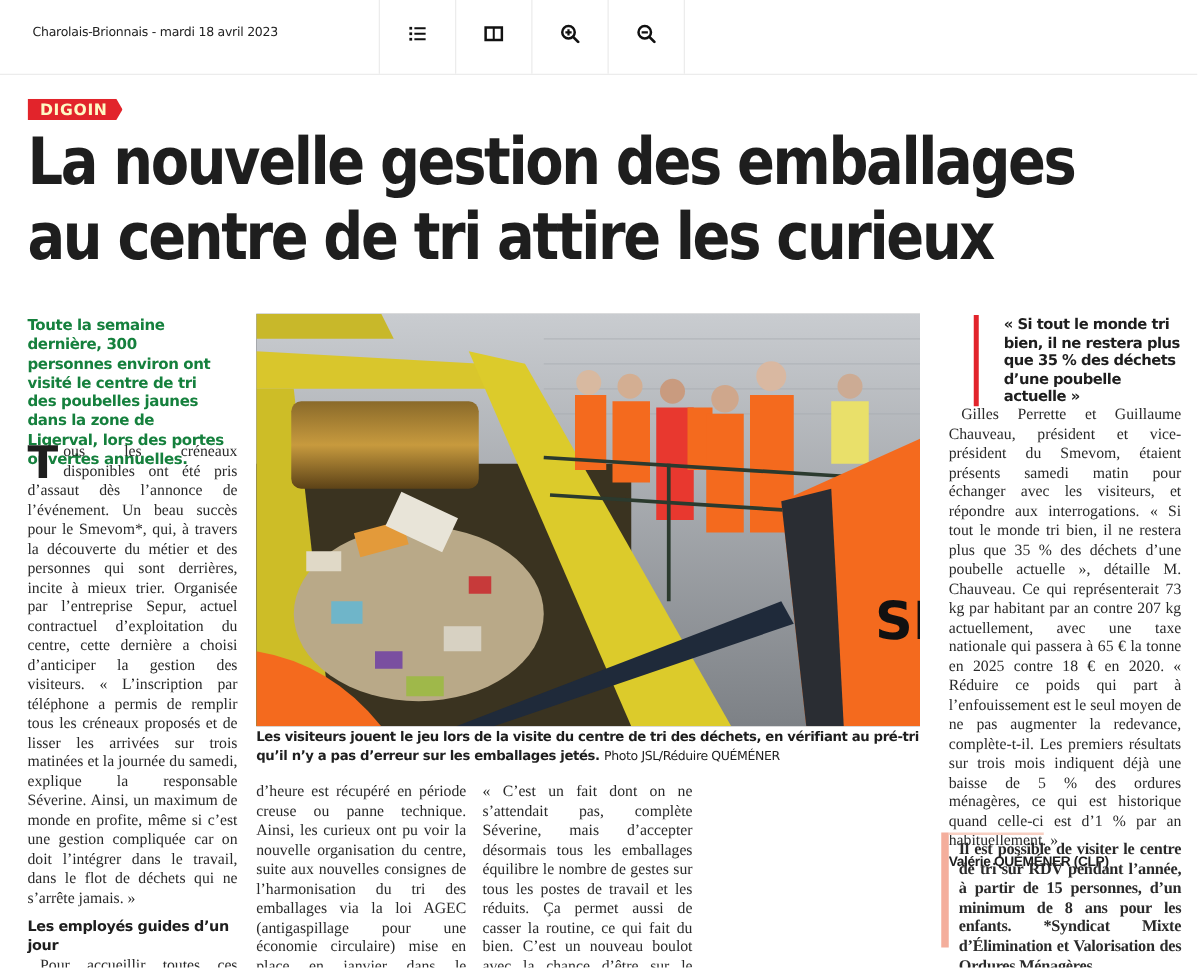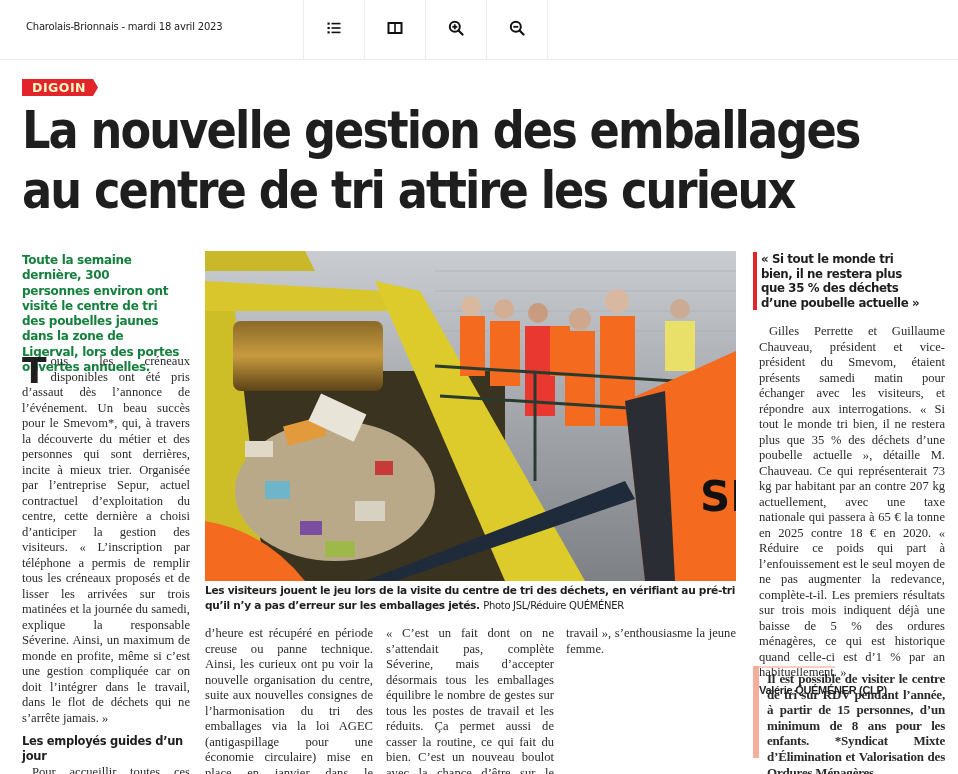--- a/index.html
+++ b/index.html
@@ -29,21 +29,21 @@
   .indent { text-indent: 10px; }
 
   .photo { position: absolute; left: 205px; top: 251px; width: 531px; height: 330px; overflow: hidden; background: #6b6f74; }
   .caption { position: absolute; left: 205px; top: 583px; width: 540px; font-family: "DejaVu Sans", sans-serif; font-weight: bold; font-size: 10.6px; line-height: 15px; color: #1e1e1e; letter-spacing: -0.3px; }
   .caption .credit { font-weight: normal; font-size: 10px; }
 
   .col2 { left: 205px; top: 626px; width: 168px; }
   .col3 { left: 386px; top: 626px; width: 168px; }
   .col4 { left: 566px; top: 626px; width: 170px; }
 
-  .pullquote { position: absolute; left: 753px; top: 252px; width: 170px; border-left: 4px solid #e2242b; padding-left: 4px; font-family: "DejaVu Sans", sans-serif; font-weight: bold; font-size: 11.8px; line-height: 14.5px; color: #1e1e1e; letter-spacing: -0.4px; }
+  .pullquote { position: absolute; left: 779px; top: 252px; width: 170px; border-left: 4px solid #e2242b; padding-left: 20px; font-family: "DejaVu Sans", sans-serif; font-weight: bold; font-size: 11.8px; line-height: 14.5px; color: #1e1e1e; letter-spacing: -0.4px; }
   .col5 { left: 759px; top: 324px; width: 186px; }
   .signature { font-family: Liberation Sans, sans-serif; font-weight: bold; font-size: 11px; text-align: left; margin-top: 2px !important; letter-spacing: -0.3px; color: #1e1e1e; }
 
   .infobox { position: absolute; left: 753px; top: 666px; width: 192px; height: 90px; }
   .infobox .bar { position: absolute; left: 0; top: 0; width: 6px; height: 92px; background: #f4ae9c; }
   .infobox .topline { position: absolute; left: 6px; top: 0; width: 76px; height: 2px; background: #f8cfc2; }
   .infobox .text { position: absolute; left: 14px; top: 5px; width: 178px; font-size: 13px; line-height: 15.6px; font-weight: bold; color: #2a2a2a; text-align: justify; letter-spacing: -0.2px; }
 </style>
 </head>
 <body>
@@ -181,21 +181,20 @@
 
 <div class="col col2">
   <p>d’heure est récupéré en période creuse ou panne technique. Ainsi, les curieux ont pu voir la nouvelle organisation du centre, suite aux nouvelles consignes de l’harmonisation du tri des emballages via la loi AGEC (antigaspillage pour une économie circulaire) mise en place en janvier dans le département.</p>
 </div>
 
 <div class="col col3">
   <p>« C’est un fait dont on ne s’attendait pas, complète Séverine, mais d’accepter désormais tous les emballages équilibre le nombre de gestes sur tous les postes de travail et les réduits. Ça permet aussi de casser la routine, ce qui fait du bien. C’est un nouveau boulot avec la chance d’être sur le même lieu de</p>
 </div>
 
 <div class="col col4">
-  <p>travail », s’enthousiasme la jeune femme.</p>
 </div>
 
 <div class="pullquote">« Si tout le monde tri bien, il ne restera plus que 35 % des déchets d’une poubelle actuelle »</div>
 <div class="col col5">
   <p class="indent">Gilles Perrette et Guillaume Chauveau, président et vice-président du Smevom, étaient présents samedi matin pour échanger avec les visiteurs, et répondre aux interrogations. « Si tout le monde tri bien, il ne restera plus que 35 % des déchets d’une poubelle actuelle », détaille M. Chauveau. Ce qui représenterait 73 kg par habitant par an contre 207 kg actuellement, avec une taxe nationale qui passera à 65 € la tonne en 2025 contre 18 € en 2020. « Réduire ce poids qui part à l’enfouissement est le seul moyen de ne pas augmenter la redevance, complète-t-il. Les premiers résultats sur trois mois indiquent déjà une baisse de 5 % des ordures ménagères, ce qui est historique quand celle-ci est d’1 % par an habituellement. »</p>
   <p class="signature">Valérie QUÉMÉNER (CLP)</p>
 </div>
 
 <div class="infobox">
   <div class="bar"></div>

